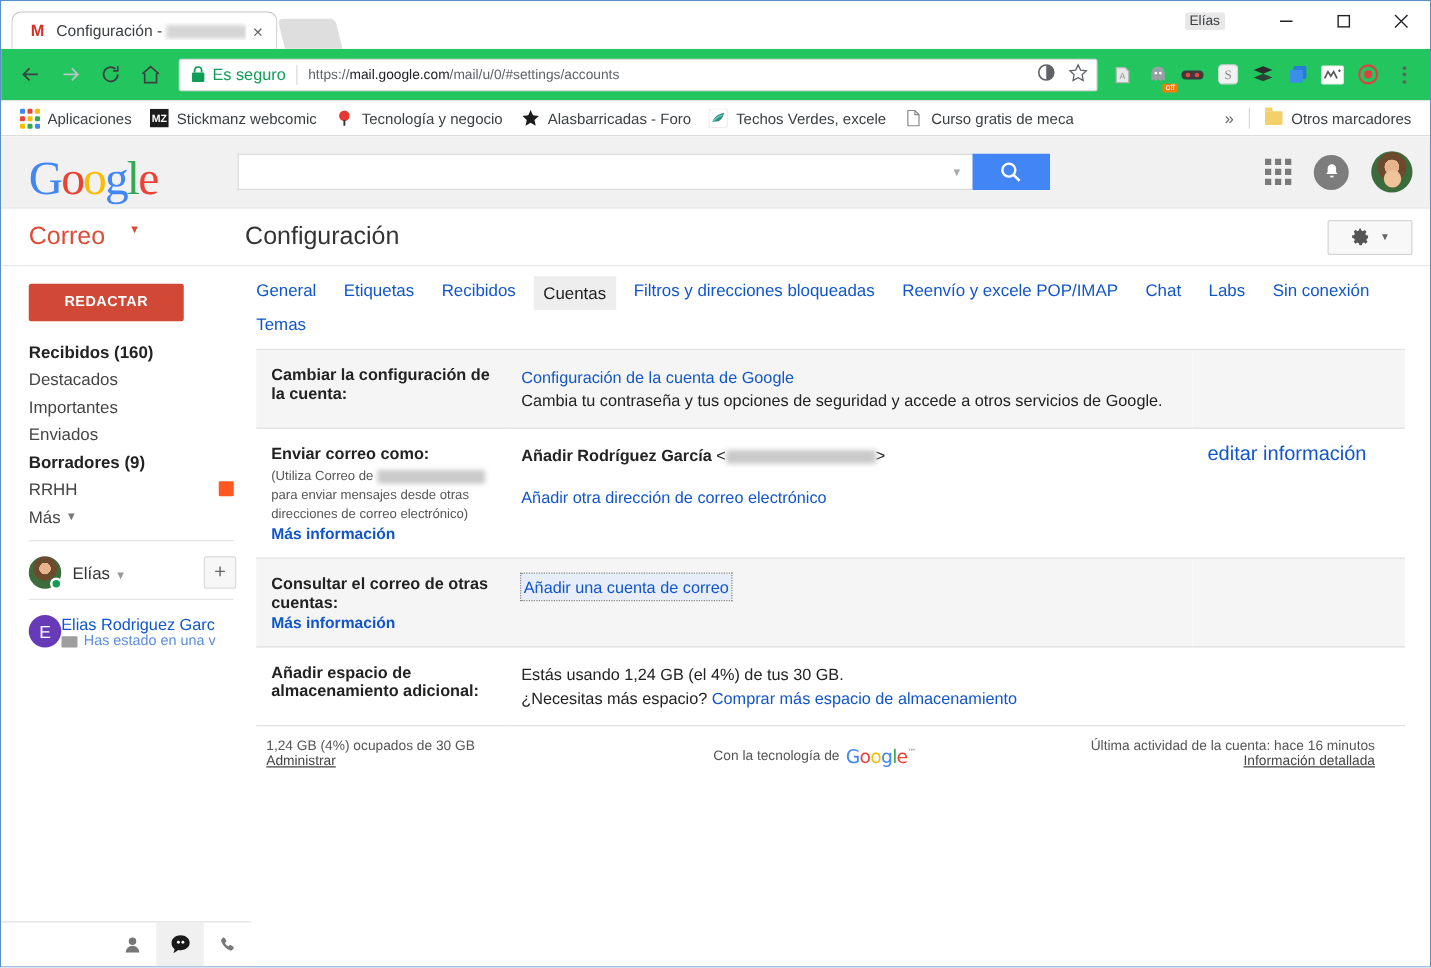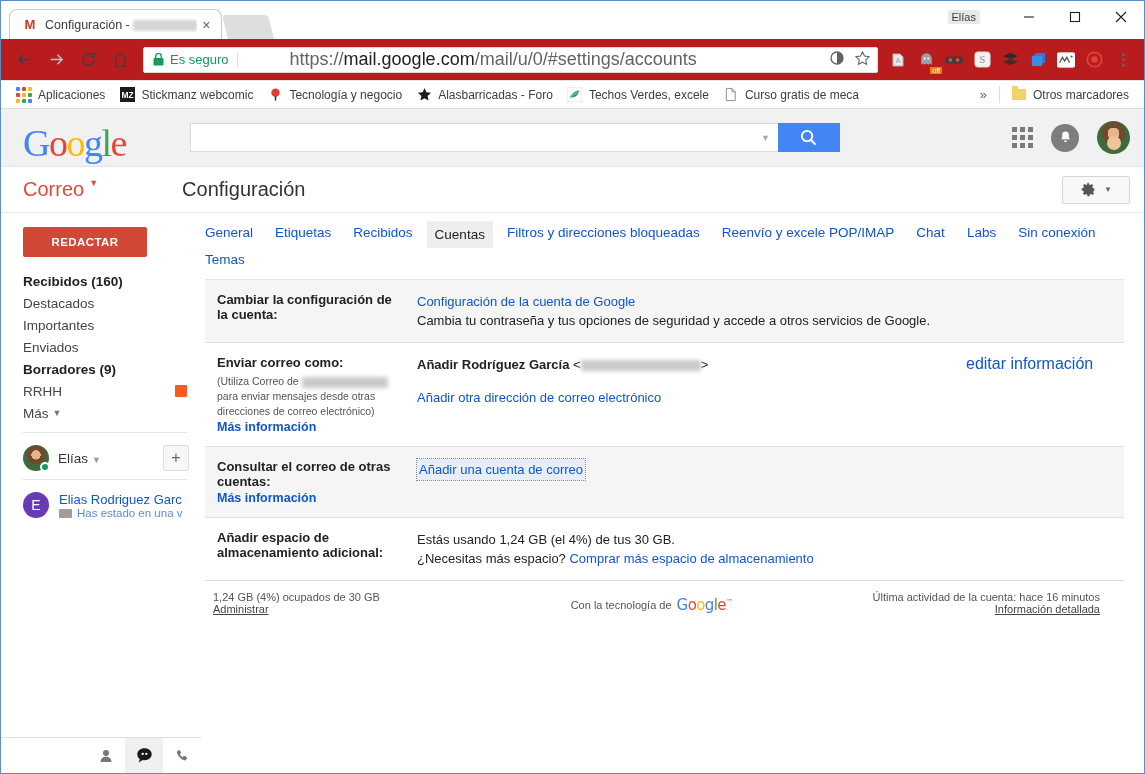--- a/index.html
+++ b/index.html
@@ -102,21 +102,21 @@
     display: flex; align-items: center; justify-content: center;
     font-size: 15px; color: #202124;
     cursor: pointer;
   }
   .win-btn svg { display: block; }
 
   
   .toolbar {
     height: 42px;
     flex: 0 0 42px;
-    background: #b91c1c;
+    background: #22c55e;
     display: flex;
     align-items: center;
     padding: 0 8px;
     border-bottom: 1px solid #e3e3e3;
   }
   .nav-btn {
     width: 30px; height: 30px;
     display: flex; align-items: center; justify-content: center;
     color: #3c4043;
     cursor: pointer;
@@ -131,21 +131,21 @@
     border-radius: 2px;
     display: flex;
     align-items: center;
     padding: 0 6px 0 9px;
     margin: 0 8px 0 6px;
     font-size: 13.5px;
   }
   .lock-icon { color: #0f9d58; margin-right: 6px; display:flex; }
   .secure-text { color: #0f9d58; font-size: 13px; margin-right: 8px; white-space: nowrap;}
   .omni-sep { width: 1px; height: 16px; background: #dadce0; margin-right: 9px; }
-  .url { color: #5f6368; font-size: 18px; white-space: nowrap; margin-left: 43px; }
+  .url { color: #5f6368; font-size: 11px; white-space: nowrap; }
   .url b { color: #202124; font-weight: normal; }
   .omni-right { margin-left: auto; display: flex; align-items: center; gap: 9px; }
   .ext-icons { display: flex; align-items: center; gap: 4px; }
   .ext {
     width: 24px; height: 24px;
     display: flex; align-items: center; justify-content: center;
     border-radius: 3px;
     font-size: 11px;
     position: relative;
     cursor: pointer;
@@ -259,21 +259,21 @@
     display: flex;
     align-items: center;
     padding: 0 14px 0 22px;
     border-bottom: 1px solid #e8e8e8;
     background: #fff;
   }
   .correo-link {
     color: #dd4b39;
     font-size: 20px;
     cursor: pointer;
-    display:flex; gap:5px;
+    display:flex; gap:19px;
   }
   .correo-link .ar { font-size: 9px; color:#dd4b39; }
   .page-title {
     margin-left: 84px;
     font-size: 20px;
     color: #333;
   }
   .gear-btn {
     margin-left: auto;
     width: 68px; height: 28px;
@@ -335,21 +335,21 @@
     display:flex;align-items:center;justify-content:center;
     font-size: 16px; color:#666; cursor:pointer; border-radius:2px;
   }
   .contact-row { display:flex; align-items:flex-start; padding: 4px 0 0 0; cursor:pointer; }
   .contact-av {
     width: 26px; height: 26px; border-radius: 50%;
     background: #673ab7; color: #fff;
     display:flex;align-items:center;justify-content:center;
     font-size: 14px; flex:0 0 26px;
   }
-  .contact-txt { margin-left: 10px; overflow: hidden; }
+  .contact-txt { margin-left: 0; overflow: hidden; }
   .contact-nm { font-size: 13px; color:#1155cc; white-space: nowrap; }
   .contact-st { font-size: 11.5px; color:#5b8ddb; display:flex; align-items:center; gap:5px; white-space:nowrap;}
   .cam {
     width: 13px; height: 9px; background: #9e9e9e; border-radius: 1px; position: relative; flex:0 0 13px;
   }
   .cam:after{content:'';position:absolute;left:-4px;top:1px;border-top:3.5px solid transparent;border-bottom:3.5px solid transparent;border-right:4px solid #9e9e9e;}
 
   
   .gm-content { flex: 1; padding: 8px 20px 0 4px; }
   .tabs-row {

